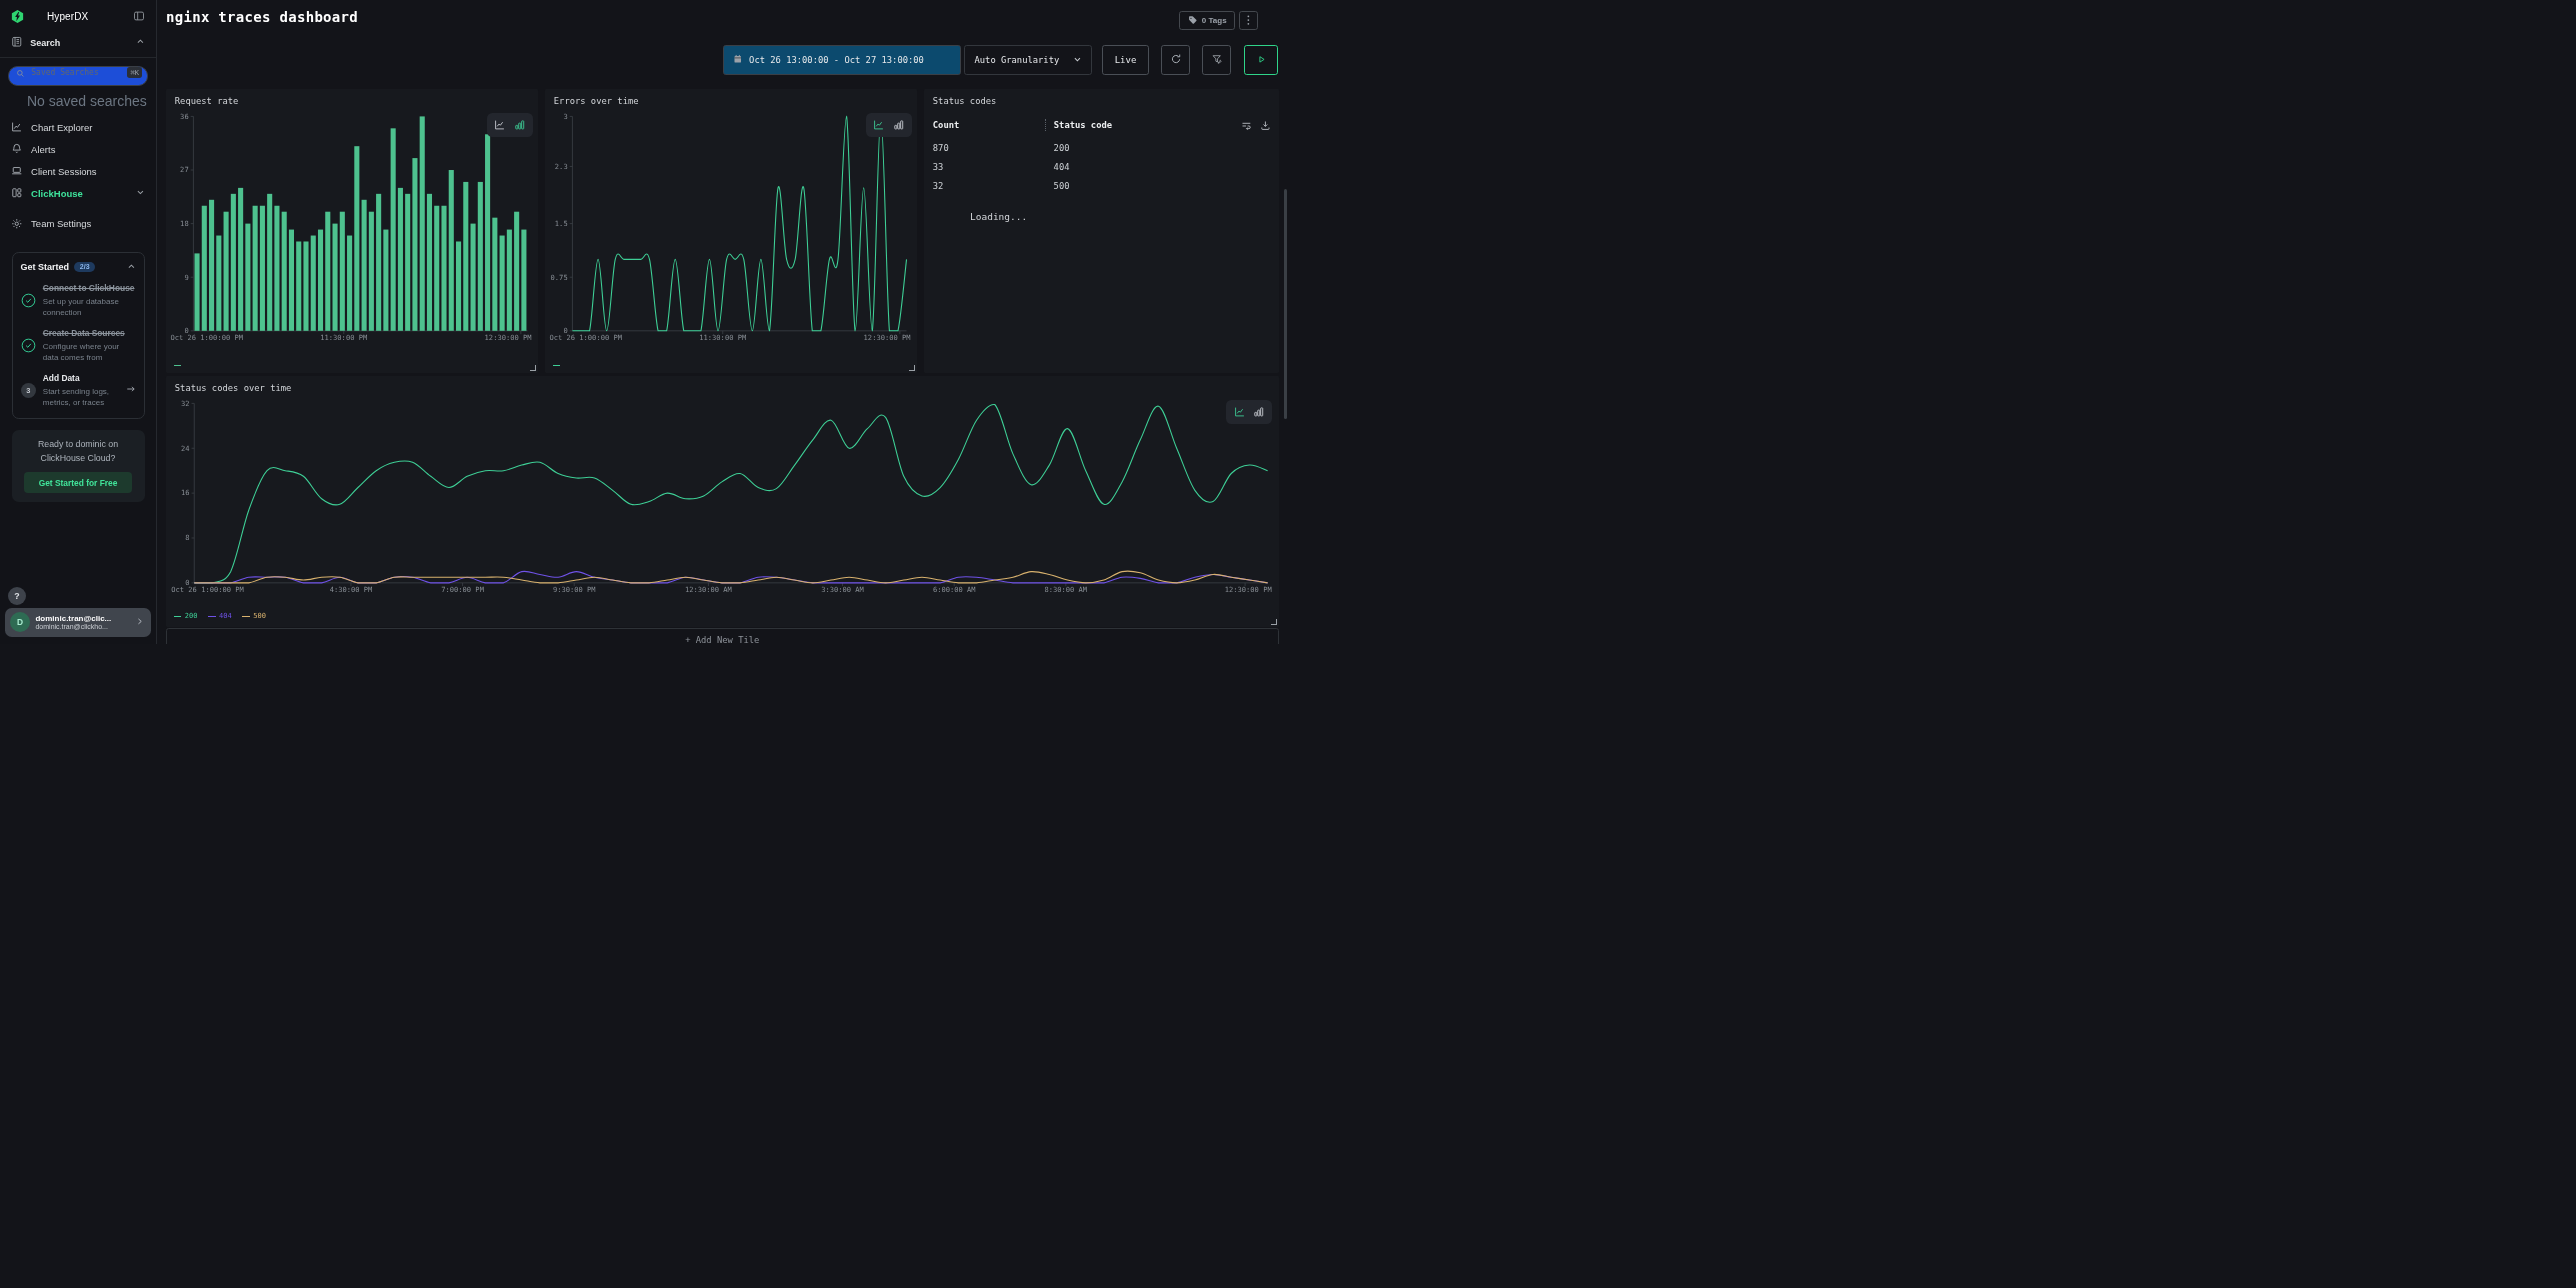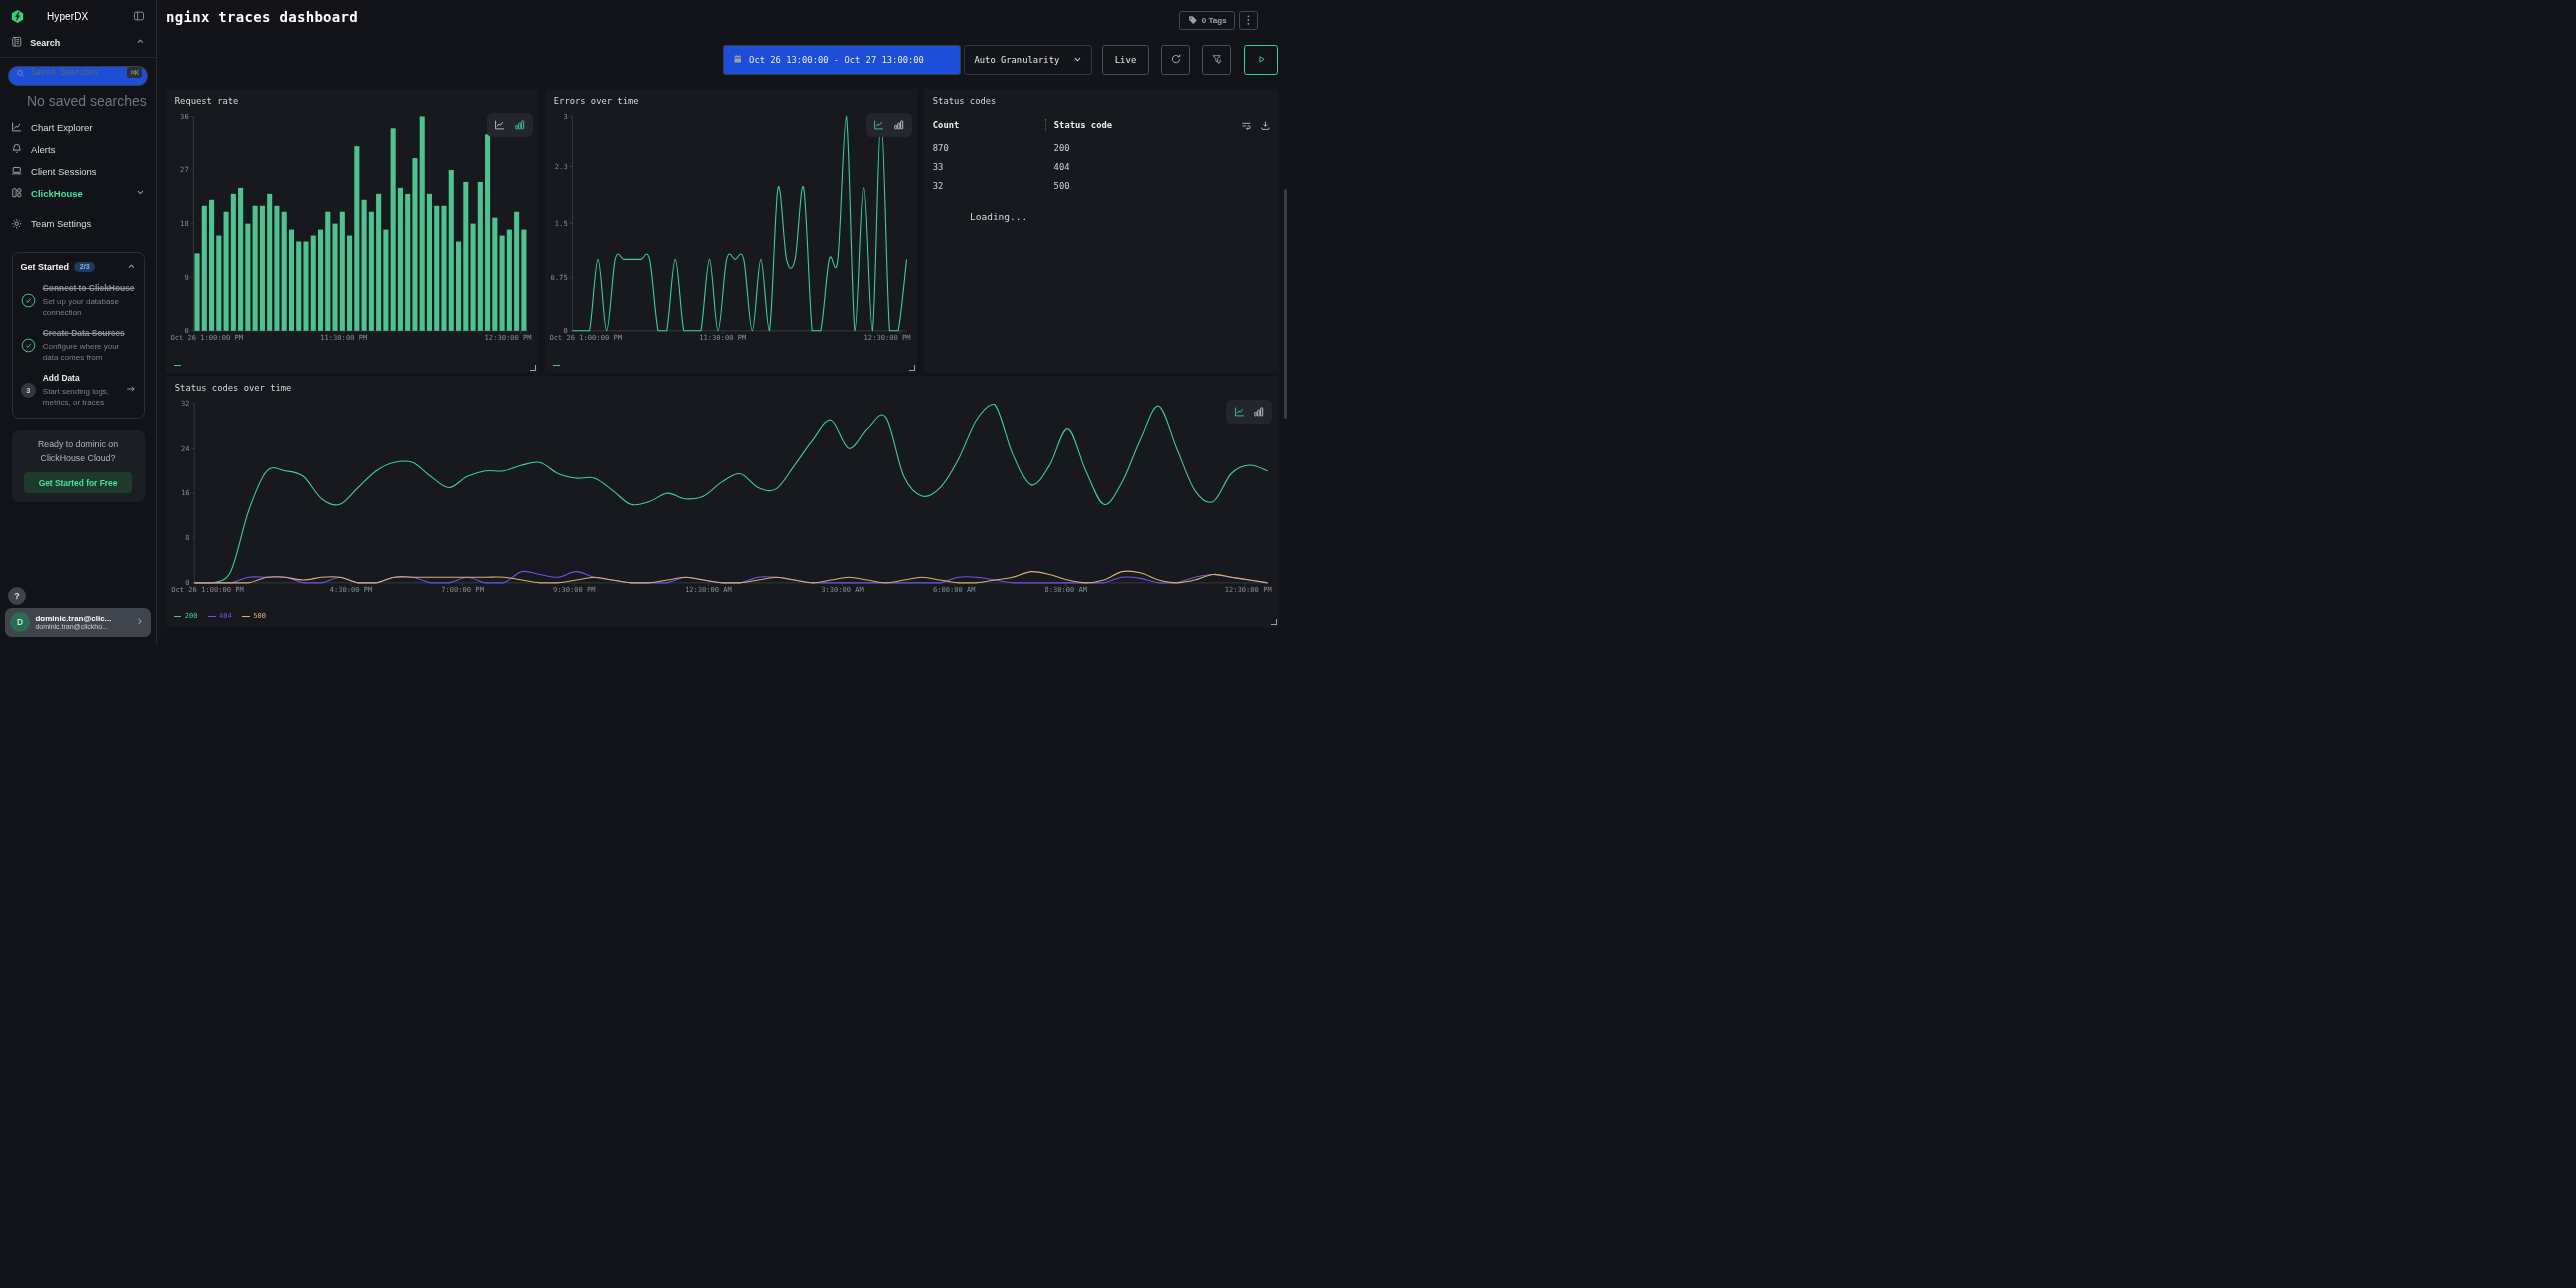--- a/index.html
+++ b/index.html
@@ -52,21 +52,21 @@
   .tags-btn{position:absolute;right:53px;top:10.8px;height:19.6px;border:0.7px solid #44484e;border-radius:2.7px;display:flex;align-items:center;gap:4.7px;padding:0 7.4px;color:#9ba1a9;font-weight:700;font-size:8px;background:transparent;cursor:pointer;box-sizing:border-box;}
   .kebab-btn{position:absolute;right:30px;top:10.8px;width:19px;height:19.6px;border:0.7px solid #44484e;border-radius:2.7px;display:flex;align-items:center;justify-content:center;background:transparent;cursor:pointer;box-sizing:border-box;}
   .tb{position:absolute;top:45px;height:30px;box-sizing:border-box;border-radius:2.7px;}
   .search-events{left:166px;width:553px;background:#1e2126;border:0.7px solid #3a3f46;display:flex;align-items:center;padding:0 8.8px;}
   .search-events input{flex:1;background:transparent;border:none;outline:none;color:#d5d8dc;font-family:"DejaVu Sans Mono",monospace;font-size:8.8px;min-width:0;}
   .search-events input::placeholder{color:#6d747c;}
   .lang-toggle{display:flex;align-items:center;font-family:"DejaVu Sans Mono",monospace;font-size:8.8px;}
   .lang-sql{color:#e8eaec;cursor:pointer;}
   .lang-sep{color:#565b62;margin:0 5.4px;}
   .lang-lucene{color:#40d998;cursor:pointer;}
-  .date-picker{left:723px;width:238px;background:#1d4ed8;border:0.7px solid #3a3f46;display:flex;align-items:center;gap:6.8px;padding:0 8.8px;color:#e8eaec;font-family:"DejaVu Sans Mono",monospace;font-size:8.8px;cursor:pointer;}
+  .date-picker{left:723px;width:238px;background:#0c4a6e;border:0.7px solid #3a3f46;display:flex;align-items:center;gap:6.8px;padding:0 8.8px;color:#e8eaec;font-family:"DejaVu Sans Mono",monospace;font-size:8.8px;cursor:pointer;}
   .granularity{left:964px;width:128px;border:0.7px solid #33373d;background:transparent;display:flex;align-items:center;padding:0 9.5px;color:#e6e8eb;font-family:"DejaVu Sans Mono",monospace;font-size:8.8px;cursor:pointer;}
   .granularity .chev{margin-left:auto;}
   .live-btn{left:1102px;width:47px;border:0.7px solid #4a4f56;background:transparent;color:#e6e8eb;font-family:"DejaVu Sans Mono",monospace;font-size:9px;display:flex;align-items:center;justify-content:center;cursor:pointer;}
   .icon-btn{width:29px;border:0.7px solid #4a4f56;background:transparent;display:flex;align-items:center;justify-content:center;cursor:pointer;}
   .refresh-btn{left:1161px;}
   .filter-btn{left:1202px;}
   .play-btn{left:1244px;width:34px;border-color:#2fd58a;}
 
   
   .tile{position:absolute;background:#17191e;border-radius:1.4px;}
@@ -585,15 +585,16 @@
           <span style="color: rgb(111, 82, 232);">404</span>
         </span>
         <span class="legend-item">
           <span class="dash" style="background: rgb(217, 178, 110);"></span>
           <span style="color: rgb(217, 178, 110);">500</span>
         </span>
       </div>
     <div class="rhandle"></div>
   </div>
 
+  <div class="add-tile">+ Add New Tile</div>
   <div class="scroll-thumb"></div>
 </div>
 
 
 </body></html>

